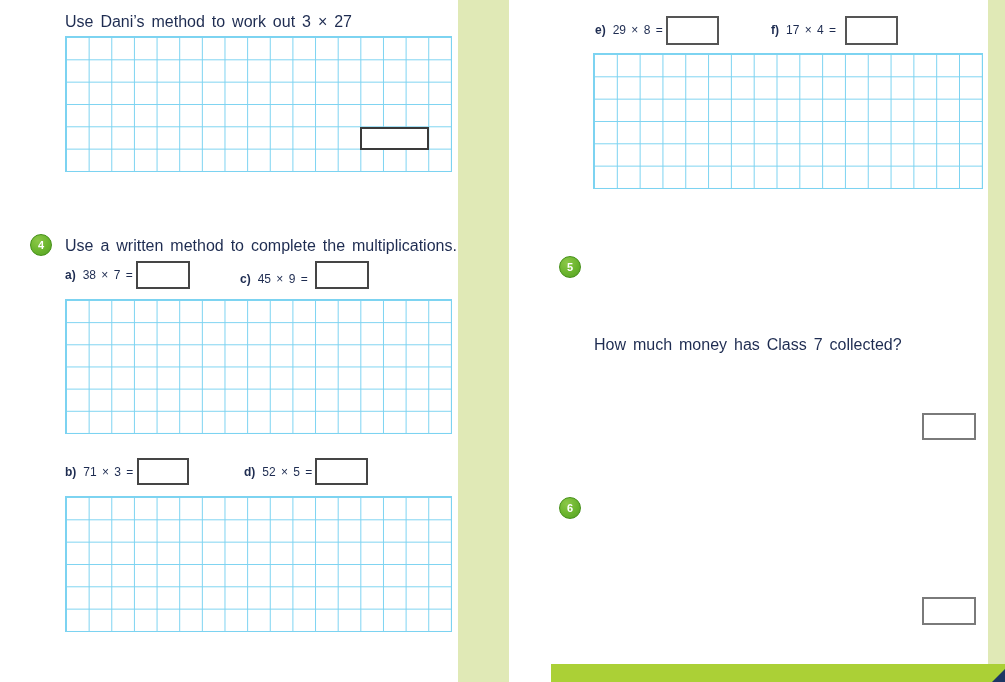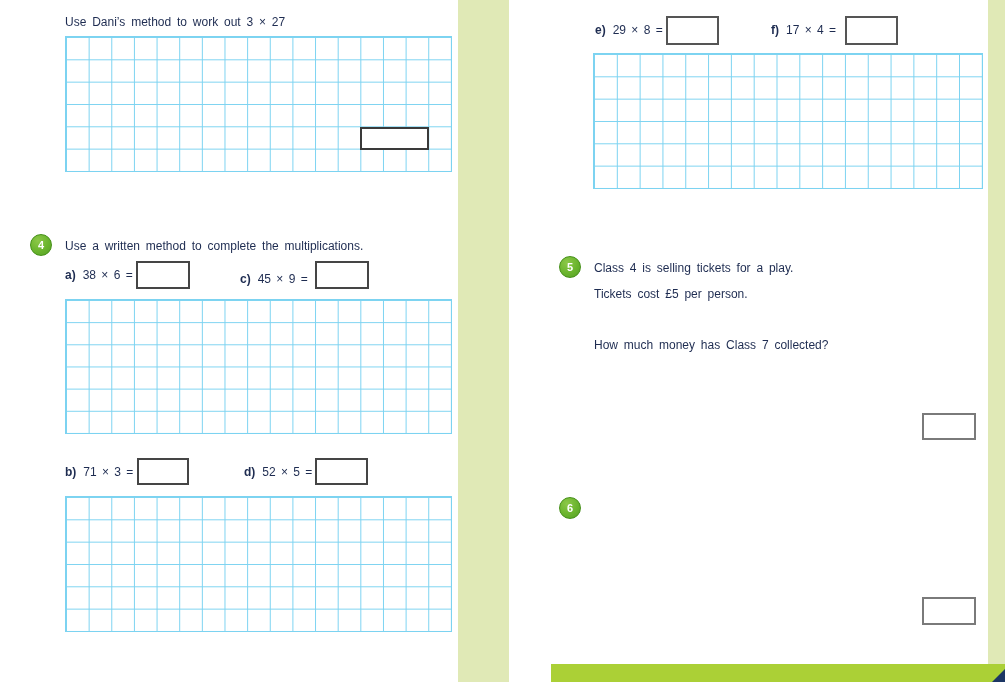--- a/index.html
+++ b/index.html
@@ -16,25 +16,25 @@
   .grid{
     position:absolute;background-color:#fff;
     background-image:
       linear-gradient(to right,#7cd3f1 1.4px,transparent 1.4px),
       linear-gradient(to bottom,#7cd3f1 1.4px,transparent 1.4px);
     background-size:calc(100%/17) calc(100%/6);
     border:1.4px solid #7cd3f1;
     box-sizing:border-box;
   }
   .title{
-    position:absolute;font-size:12px;line-height:16px;word-spacing:2.5px;
+    position:absolute;font-size:16px;line-height:16px;word-spacing:2.5px;
     white-space:nowrap;font-weight:500;
   }
   .line{
-    position:absolute;font-size:12px;line-height:16px;word-spacing:2.5px;
+    position:absolute;font-size:16px;line-height:16px;word-spacing:2.5px;
     white-space:nowrap;font-weight:500;
   }
   .eq{
     position:absolute;font-size:12px;line-height:15px;white-space:nowrap;
     word-spacing:2px;font-weight:500;
   }
   .eq .lbl{font-weight:700;margin-right:7px;}
   .ansbox{
     position:absolute;background:#fff;border:2px solid #454545;box-sizing:border-box;
   }
@@ -61,21 +61,21 @@
 
   <div class="grid" style="left:65px;top:36px;width:387px;height:136px"></div>
   <div class="ansbox" style="left:360px;top:127px;width:69px;height:23px;border-color:#3a3a3a"></div>
 
   <div class="badge" style="left:30px;top:234px">
     <span>4</span>
   </div>
   <div class="line" style="left:65px;top:238px">Use a written method to complete the multiplications.</div>
 
   <div class="eq" style="left:65px;top:268px">
-    <span class="lbl">a)</span><span class="expr">38 × 6 =</span>
+    <span class="lbl">a)</span><span class="expr">38 × 7 =</span>
   </div>
   <div class="ansbox" style="left:136px;top:261px;width:54px;height:28px"></div>
   <div class="eq" style="left:240px;top:272px">
     <span class="lbl">c)</span><span class="expr">45 × 9 =</span>
   </div>
   <div class="ansbox" style="left:315px;top:261px;width:54px;height:28px"></div>
 
   <div class="grid" style="left:65px;top:299px;width:387px;height:135px"></div>
 
   <div class="eq" style="left:65px;top:465px">
@@ -96,22 +96,20 @@
   <div class="eq" style="left:771px;top:23px">
     <span class="lbl">f)</span><span class="expr">17 × 4 =</span>
   </div>
   <div class="ansbox" style="left:845px;top:16px;width:53px;height:29px;border-color:#555"></div>
 
   <div class="grid" style="left:593px;top:53px;width:390px;height:136px"></div>
 
   <div class="badge" style="left:559px;top:256px">
     <span>5</span>
   </div>
-  <div class="line" style="left:594px;top:260px">Class 4 is selling tickets for a play.</div>
-  <div class="line" style="left:594px;top:286px">Tickets cost £5 per person.</div>
   <div class="line" style="left:594px;top:337px">How much money has Class 7 collected?</div>
   <div class="ansbox gray" style="left:922px;top:413px;width:54px;height:27px"></div>
 
   <div class="badge" style="left:559px;top:497px">
     <span>6</span>
   </div>
   <div class="ansbox gray" style="left:922px;top:597px;width:54px;height:28px"></div>
 
 </div>
 

